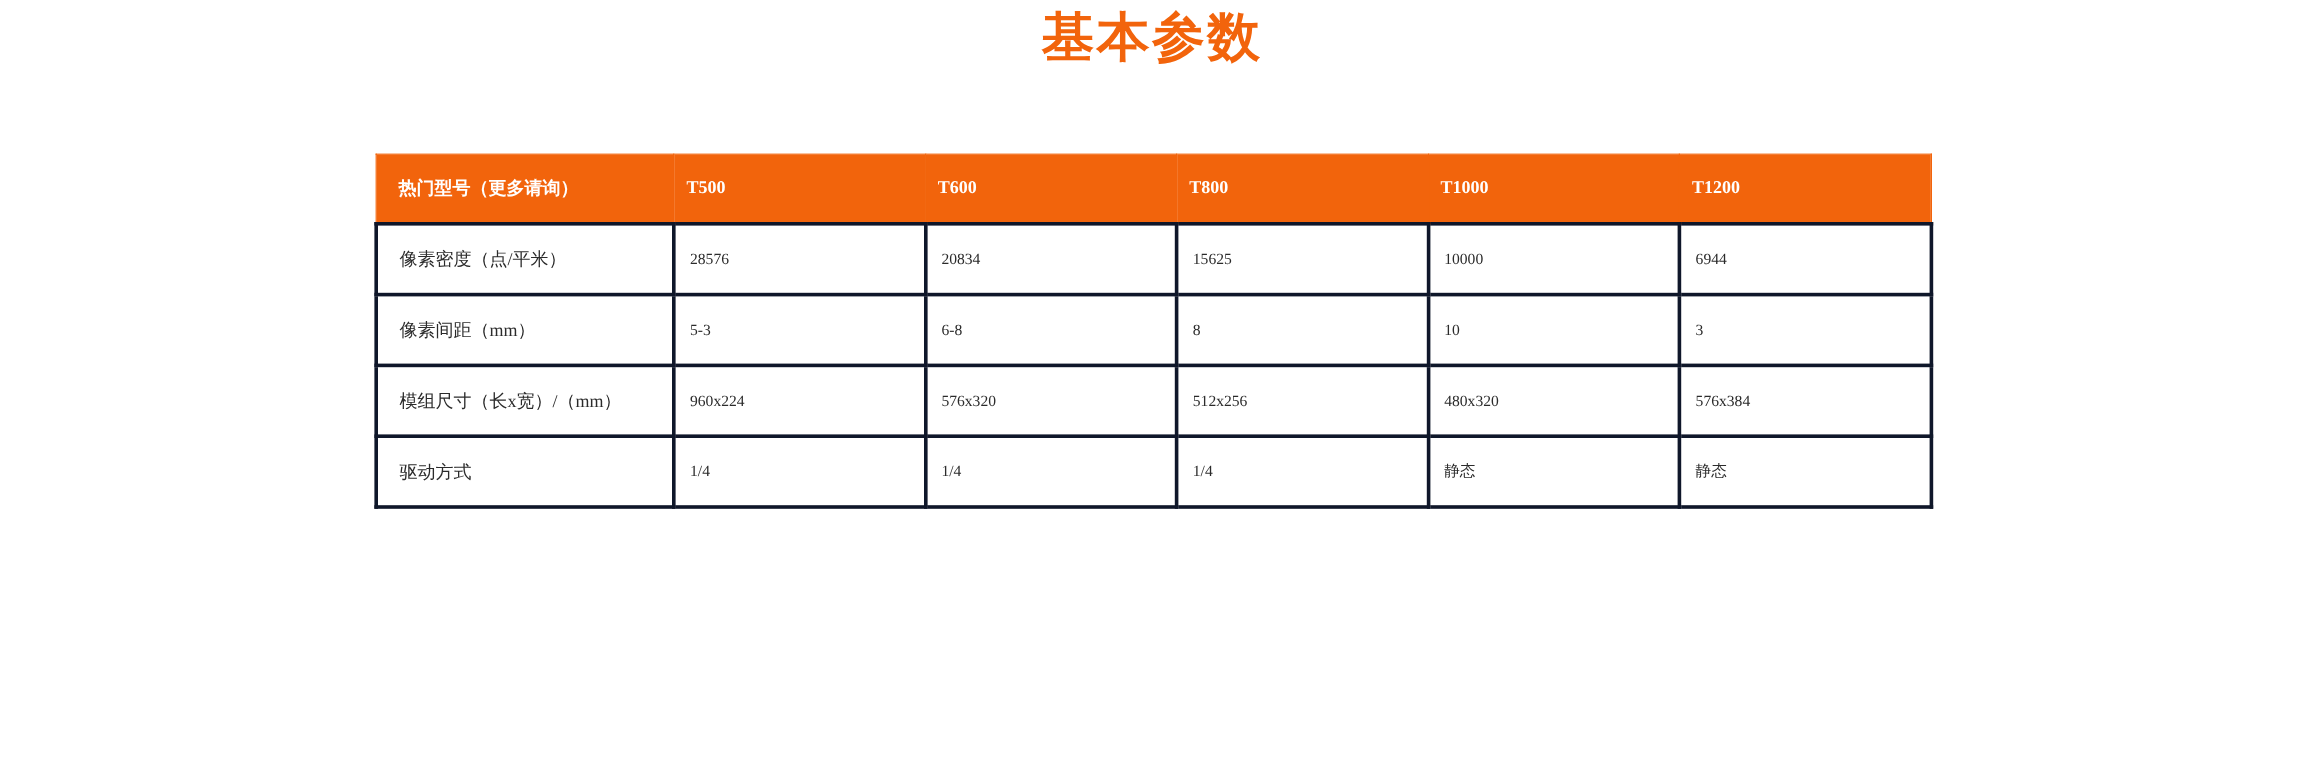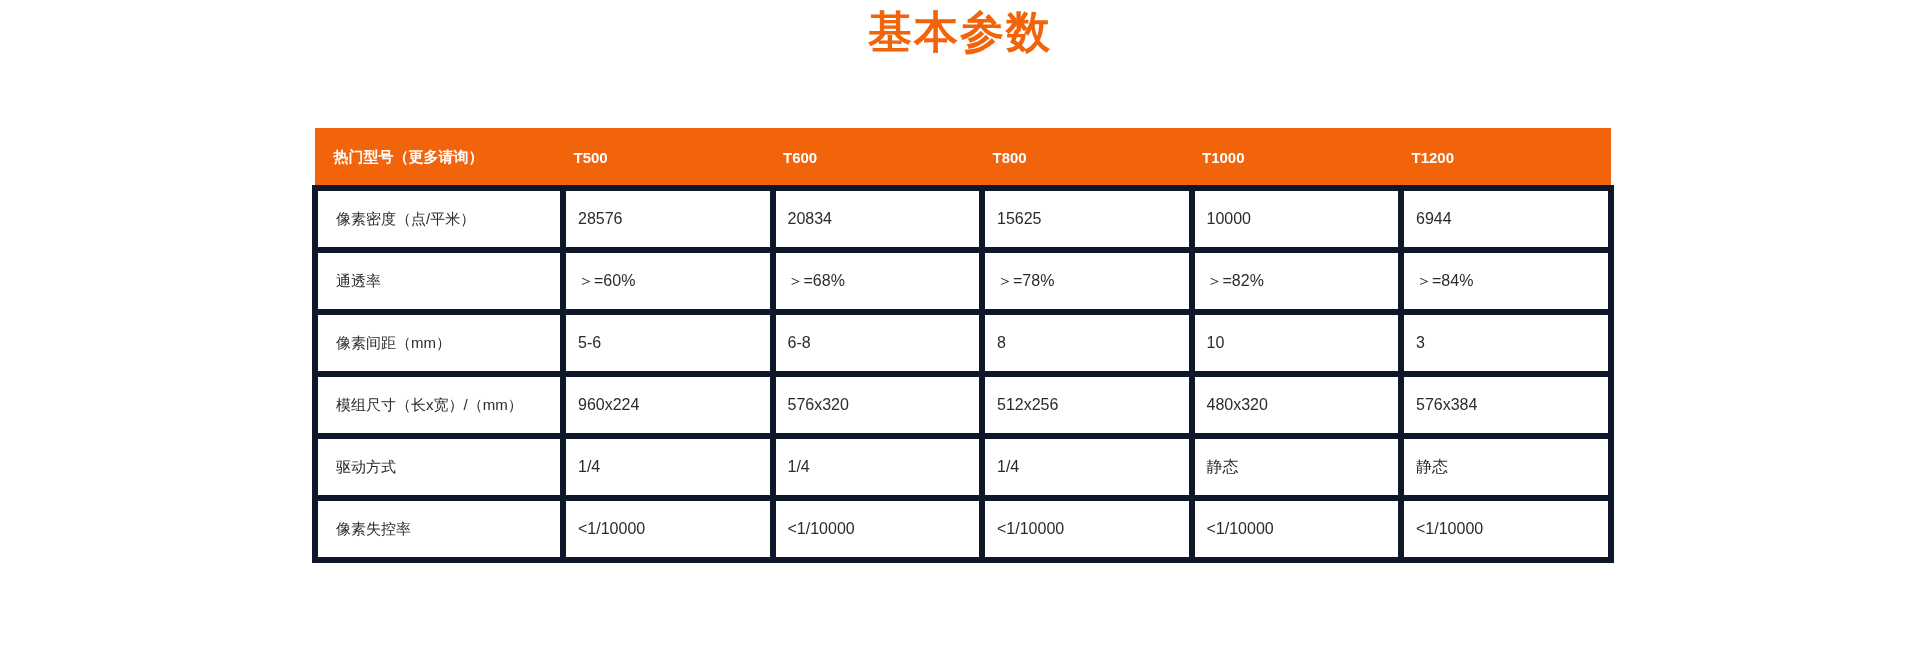--- a/index.html
+++ b/index.html
@@ -33,23 +33,24 @@
   .table-wrap {
     position: absolute;
     top: 128px;
     left: 312px;
     width: 1296px;
   }
   table.spec {
     border-collapse: collapse;
     width: 1296px;
     table-layout: fixed;
+    font-family: Liberation Serif, serif;
   }
   table.spec th, table.spec td {
-    border: 6px solid #0f172a;
+    border: 3px solid #0f172a;
     font-size: 15px;
     color: #2a2a2a;
     text-align: left;
     vertical-align: middle;
     padding: 0 10px;
   }
   table.spec thead th {
     background: #f2640c;
     color: #ffffff;
     border: 1px solid #f2640c;
@@ -63,21 +64,21 @@
   table.spec tbody td {
     height: 56px;
   }
   table.spec tbody td.row-label {
     padding-left: 18px;
     font-size: 15px;
     color: #2b2b2b;
   }
   table.spec tbody td.value {
     padding-left: 12px;
-    font-size: 16px;
+    font-size: 13px;
     color: #2b2b2b;
   }
   col.c0 { width: 248px; }
   col.cv { width: 209.5px; }
 </style>
 </head>
 <body>
 
 <div class="page">
 
@@ -106,30 +107,22 @@
       <tbody>
         <tr>
           <td class="row-label">像素密度（点/平米）</td>
           <td class="value">28576</td>
           <td class="value">20834</td>
           <td class="value">15625</td>
           <td class="value">10000</td>
           <td class="value">6944</td>
         </tr>
         <tr>
-          <td class="row-label">通透率</td>
-          <td class="value">＞=60%</td>
-          <td class="value">＞=68%</td>
-          <td class="value">＞=78%</td>
-          <td class="value">＞=82%</td>
-          <td class="value">＞=84%</td>
-        </tr>
-        <tr>
           <td class="row-label">像素间距（mm）</td>
-          <td class="value">5-6</td>
+          <td class="value">5-3</td>
           <td class="value">6-8</td>
           <td class="value">8</td>
           <td class="value">10</td>
           <td class="value">3</td>
         </tr>
         <tr>
           <td class="row-label">模组尺寸（长x宽）/（mm）</td>
           <td class="value">960x224</td>
           <td class="value">576x320</td>
           <td class="value">512x256</td>
@@ -137,25 +130,17 @@
           <td class="value">576x384</td>
         </tr>
         <tr>
           <td class="row-label">驱动方式</td>
           <td class="value">1/4</td>
           <td class="value">1/4</td>
           <td class="value">1/4</td>
           <td class="value">静态</td>
           <td class="value">静态</td>
         </tr>
-        <tr>
-          <td class="row-label">像素失控率</td>
-          <td class="value">&lt;1/10000</td>
-          <td class="value">&lt;1/10000</td>
-          <td class="value">&lt;1/10000</td>
-          <td class="value">&lt;1/10000</td>
-          <td class="value">&lt;1/10000</td>
-        </tr>
       </tbody>
     </table>
   </div>
 
 </div>
 
 </body></html>

